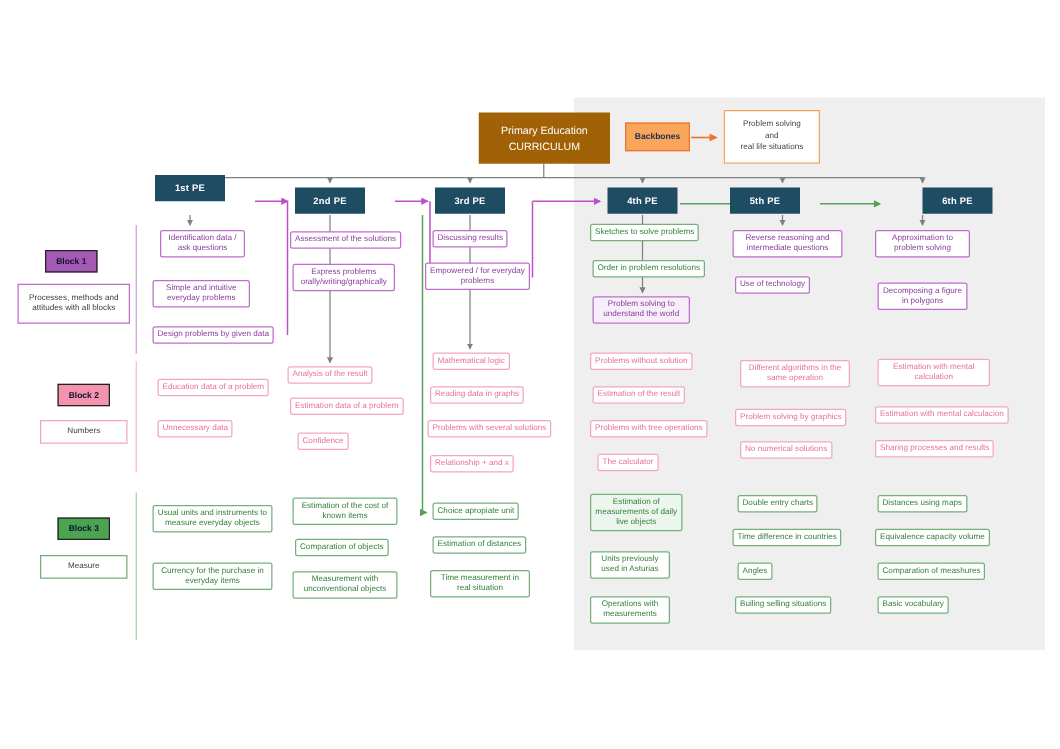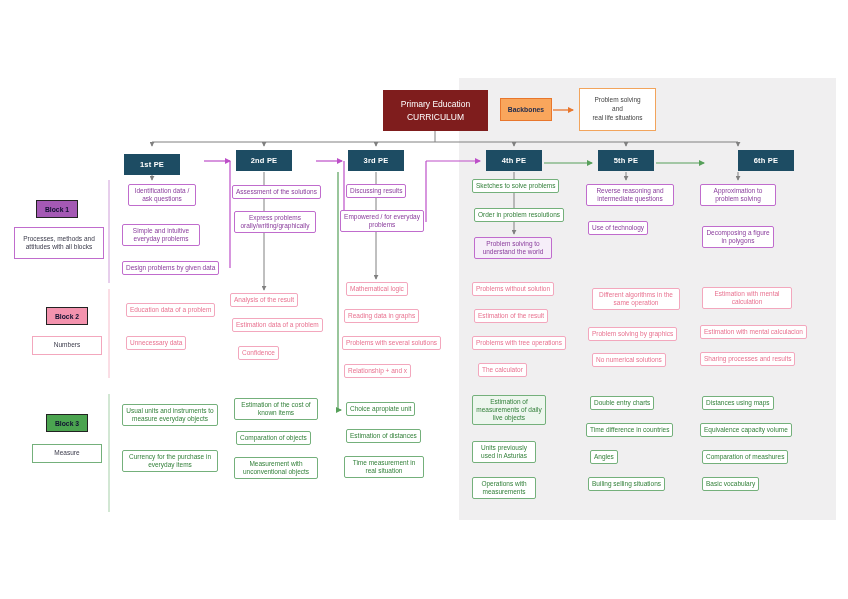--- a/index.html
+++ b/index.html
@@ -11,21 +11,21 @@
         display:flex;align-items:center;justify-content:center;text-align:center;
         font-size:6.5px;line-height:1.25;padding:2px 3px;min-height:14px;color:#333}
   .nw{white-space:nowrap}
   .purple{border-color:#c06ccd;color:#8a3d9c}
   .pink{border-color:#f3a7bd;color:#e8718f}
   .green{border-color:#74b07b;color:#33803a}
   .lav{background:#f6eef9}
   .mint{background:#edf6ee}
   .pe-header{position:absolute;z-index:2;width:56px;height:21px;background:#1d4c63;color:#fff;
         font-size:7.5px;font-weight:bold;display:flex;align-items:center;justify-content:center;letter-spacing:.2px}
-  .title-box{position:absolute;z-index:2;left:383px;top:90px;width:105px;height:41px;background:#7f1d1d;color:#fff;
+  .title-box{position:absolute;z-index:2;left:383px;top:90px;width:105px;height:41px;background:#a16207;color:#fff;
         display:flex;flex-direction:column;align-items:center;justify-content:center;font-size:8.5px;gap:3px}
   .backbones{position:absolute;z-index:2;left:500px;top:98px;width:52px;height:23px;background:#f9a65c;
         border:1.5px solid #e8762c;color:#1d2b4f;font-weight:bold;font-size:6.8px;
         display:flex;align-items:center;justify-content:center}
   .target{position:absolute;z-index:2;left:579px;top:88px;width:77px;height:43px;background:#fff;
         border:1.5px solid #f2a45c;display:flex;flex-direction:column;align-items:center;justify-content:center;
         font-size:6.5px;color:#444;line-height:1.35}
   .chip{position:absolute;z-index:2;width:42px;height:18px;border:1px solid #222;display:flex;align-items:center;
         justify-content:center;font-size:6.8px;font-weight:bold;color:#101030}
   .chip.c1{left:36px;top:200px;background:#a459b4}
@@ -105,25 +105,25 @@
     <span>real life situations</span>
   </div>
 
   <div class="chip c1">Block 1</div>
   <div class="desc d1">Processes, methods and attitudes with all blocks</div>
   <div class="chip c2">Block 2</div>
   <div class="desc d2">Numbers</div>
   <div class="chip c3">Block 3</div>
   <div class="desc d3">Measure</div>
 
-  <div class="pe-header" style="left:124px;top:154px">1st PE</div>
+  <div class="pe-header" style="left:124px;top:140px">1st PE</div>
   <div class="pe-header" style="left:236px;top:150px">2nd PE</div>
   <div class="pe-header" style="left:348px;top:150px">3rd PE</div>
   <div class="pe-header" style="left:486px;top:150px">4th PE</div>
-  <div class="pe-header" style="left:598px;top:150px">5th PE</div>
+  <div class="pe-header" style="left:584px;top:150px">5th PE</div>
   <div class="pe-header" style="left:738px;top:150px">6th PE</div>
 
   <div class="node purple" style="left:128px;top:184px;width:68px">Identification data / ask questions</div>
   <div class="node purple" style="left:122px;top:224px;width:78px">Simple and intuitive everyday problems</div>
   <div class="node purple nw" style="left:122px;top:261px">Design problems by given data</div>
   <div class="node pink nw" style="left:126px;top:303px">Education data of a problem</div>
   <div class="node pink nw" style="left:126px;top:336px">Unnecessary data</div>
   <div class="node green" style="left:122px;top:404px;width:96px">Usual units and instruments to measure everyday objects</div>
   <div class="node green" style="left:122px;top:450px;width:96px">Currency for the purchase in everyday items</div>
 

